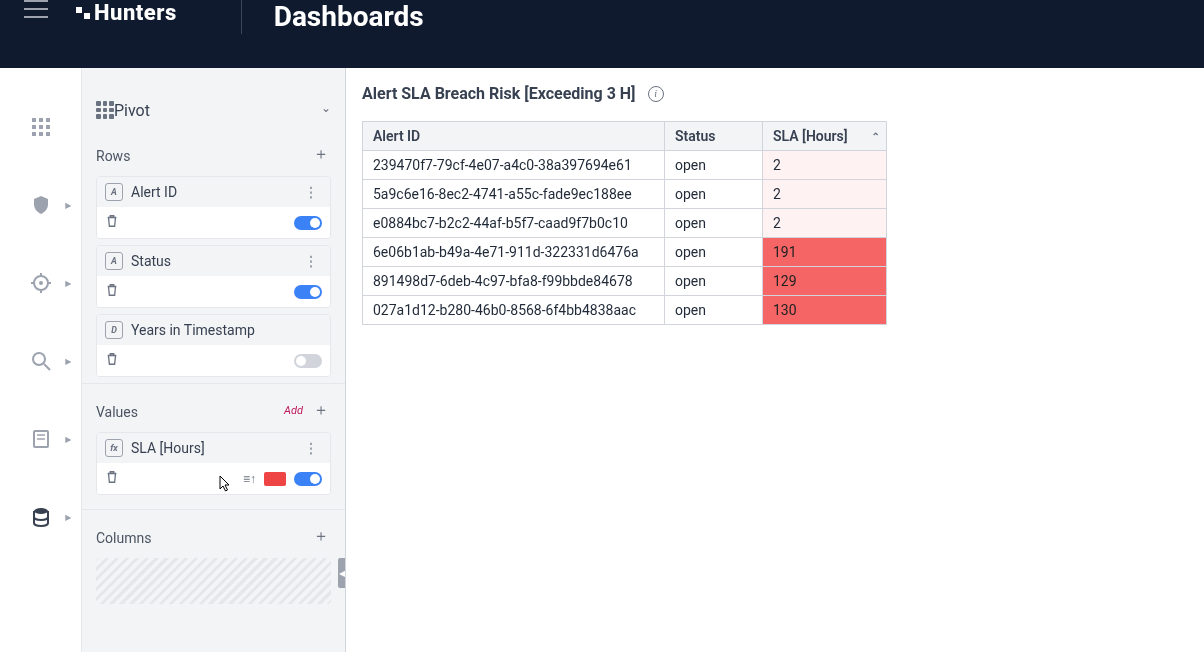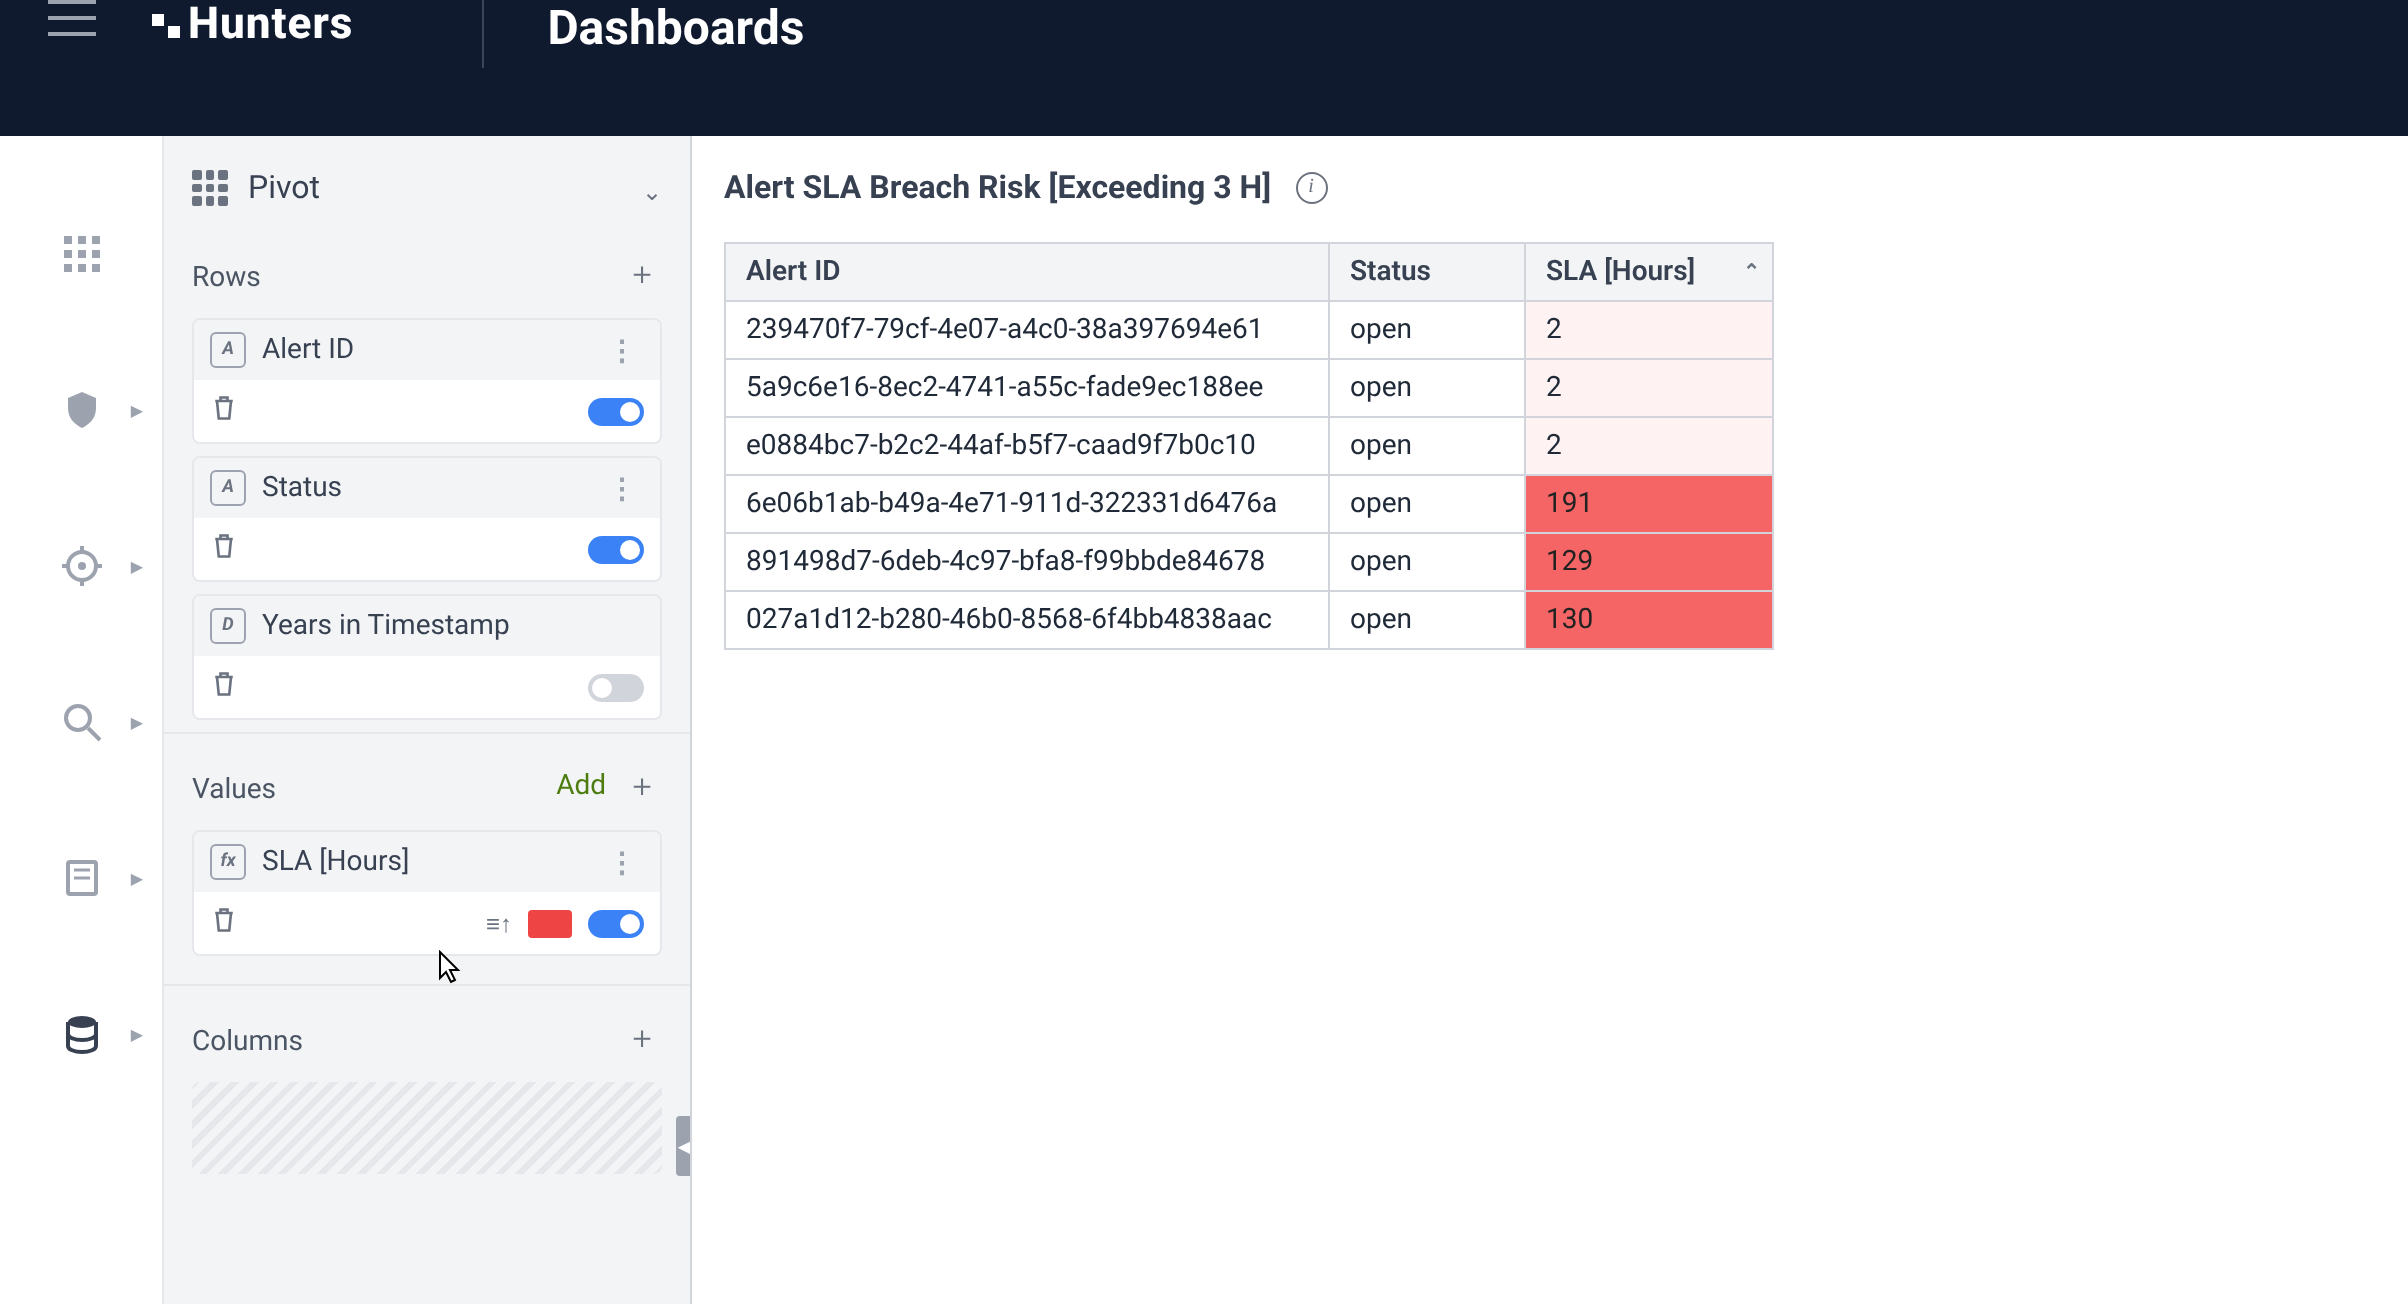--- a/index.html
+++ b/index.html
@@ -65,21 +65,21 @@
     width:6px;height:6px;
     background:#fff;
   }
   .divider-v {
     width: 1px;
     height: 34px;
     background: #3b4659;
     margin: 0 32px;
   }
   .page-title {
-    font-size: 24px;
+    font-size: 28px;
     font-weight: 700;
     color: #fff;
   }
 
   
   .leftrail {
     position: absolute;
     top: 68px;
     left: 0;
     width: 82px;
@@ -117,44 +117,43 @@
     top: 68px;
     left: 82px;
     width: 264px;
     height: calc(652px - 68px);
     background: #f3f4f6;
     border-right: 1px solid #d1d5db;
     overflow-y: auto;
   }
   .pivot-header {
     display: flex;
-    align-items: flex-end;
-    padding: 16px 14px 14px 14px;
-    gap: 10px;
+    align-items: flex-start;
+    padding: 33px 14px 14px 14px;
   }
   .pivot-header .grid-icon {
     width: 18px; height: 18px;
     display: grid;
     grid-template-columns: repeat(3,1fr);
     grid-template-rows: repeat(3,1fr);
     gap: 2px;
   }
   .pivot-header .grid-icon div { background: #6b7280; border-radius: 1px; }
   .pivot-header .txt { font-size: 16px; color: #374151; flex: 1; }
   .pivot-header .chev { color: #6b7280; font-size: 12px; }
 
   .section-heading {
     display: flex;
     align-items: flex-end;
     justify-content: space-between;
     padding: 10px 14px 6px 14px;
   }
   .section-heading .lbl { font-size: 14px; color: #4b5563; }
   .section-heading .right { display:flex; align-items:center; gap:8px; }
-  .section-heading .add-text { font-size: 14px; color: #4d7c0f; }
+  .section-heading .add-text { font-size: 11px; color: #be185d; font-style: italic; }
   .plus-btn {
     width: 20px; height: 20px;
     display:flex; align-items:center; justify-content:center;
     color:#6b7280; cursor:pointer;
     font-size:16px; font-weight:400;
   }
 
   .field-card {
     background: #f9fafb;
     border: 1px solid #e5e7eb;

